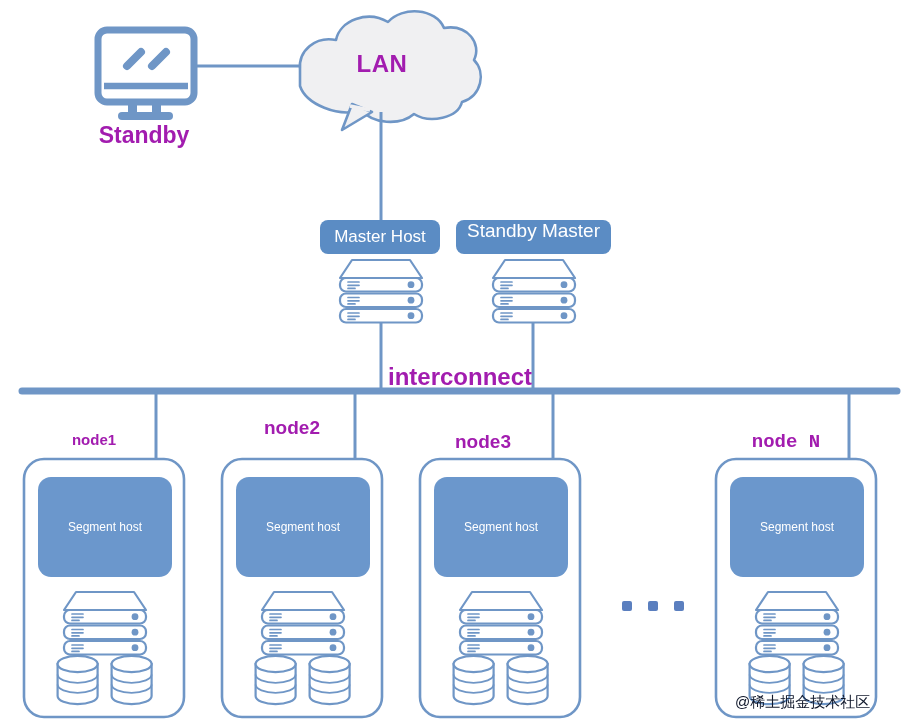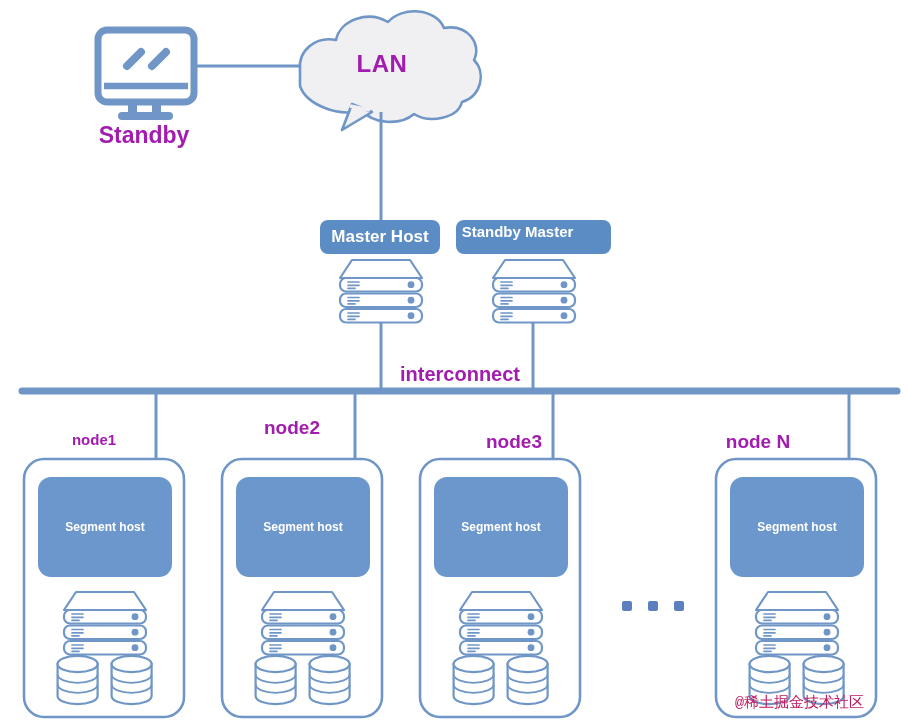--- a/index.html
+++ b/index.html
@@ -13,44 +13,44 @@
   #canvas{position:absolute;left:0;top:0;width:911px;height:720px;}
   .lbl{
     position:absolute;
     font-weight:bold;
     color:#a21caf;
     white-space:nowrap;
     user-select:none;
   }
   .pill-lbl{
     position:absolute;
-    font-weight:bold;
+    font-weight:normal;
     color:#ffffff;
     white-space:nowrap;
     display:flex;align-items:center;justify-content:center;
     user-select:none;
   }
   #client-label{left:96px;top:122px;width:96px;text-align:center;font-size:23px;}
   #lan-label{left:330px;top:50px;width:104px;text-align:center;font-size:24px;letter-spacing:.5px;}
-  #interconnect-label{left:386px;top:363px;width:148px;text-align:center;font-size:20px;}
+  #interconnect-label{left:386px;top:363px;width:148px;text-align:center;font-size:24px;}
   #node1-label{left:30px;top:431px;width:128px;text-align:center;font-size:15px;}
   #node2-label{left:228px;top:417px;width:128px;text-align:center;font-size:19px;}
-  #node3-label{left:450px;top:431px;width:128px;text-align:center;font-size:19px;}
-  #nodeN-label{left:694px;top:431px;width:128px;text-align:center;font-size:19px;}
+  #node3-label{left:419px;top:431px;width:128px;text-align:center;font-size:19px;}
+  #nodeN-label{left:722px;top:431px;width:128px;text-align:center;font-size:19px;font-family:Liberation Mono, monospace;}
   #master-host-label{left:320px;top:220px;width:120px;height:34px;font-size:17px;}
-  #standby-master-label{left:440px;top:220px;width:155px;height:22px;font-size:15px;}
+  #standby-master-label{left:456px;top:220px;width:155px;height:22px;font-size:19px;}
   .seg-lbl{font-size:12px;}
   #seg1-label{left:26px;top:511px;width:158px;height:32px;}
   #seg2-label{left:224px;top:511px;width:158px;height:32px;}
   #seg3-label{left:422px;top:511px;width:158px;height:32px;}
   #segN-label{left:718px;top:511px;width:158px;height:32px;}
   #watermark{
     position:absolute;left:735px;top:693px;
-    font-size:15px;color:#be185d;white-space:nowrap;
-    font-family:Liberation Mono, monospace;user-select:none;
+    font-size:15px;color:#0f172a;white-space:nowrap;
+    font-family:Liberation Sans, sans-serif;user-select:none;
   }
 </style>
 </head>
 <body>
 
 <svg id="canvas" viewBox="0 0 911 720" xmlns="http://www.w3.org/2000/svg">
 
   <defs>
 
     <g id="server-rack">

